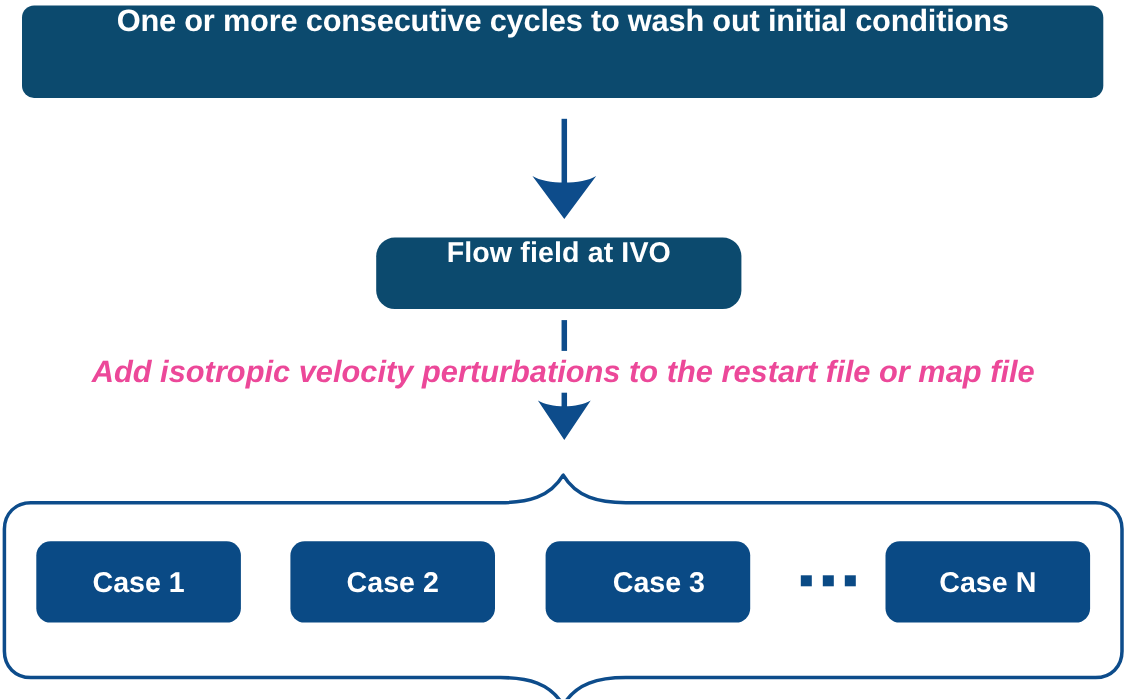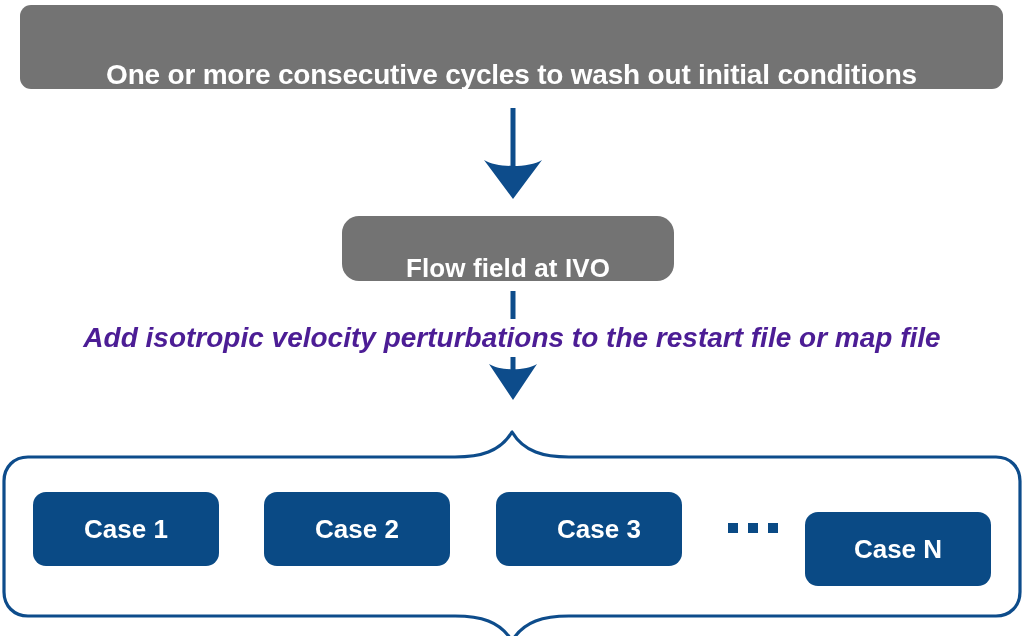--- a/index.html
+++ b/index.html
@@ -15,23 +15,23 @@
     position: relative;
     width: 1024px;
     height: 636px;
     background: #ffffff;
     overflow: hidden;
   }
 
   
   .blue-box {
     position: absolute;
-    background: #737373;
+    background: #0c4a6e;
     display: flex;
-    align-items: flex-end;
+    align-items: flex-start;
     justify-content: center;
     box-sizing: border-box;
   }
   .blue-box .box-label {
     color: #ffffff;
     text-align: center;
     white-space: nowrap;
     line-height: 1;
   }
 
@@ -77,21 +77,21 @@
   .case-box .box-label {
     color: #ffffff;
     font-size: 26px;
     font-weight: bold;
     white-space: nowrap;
     line-height: 1;
   }
   #case-box-0 { left: 33px;  }
   #case-box-1 { left: 264px; }
   #case-box-2 { left: 496px; padding-left: 20px; }
-  #case-box-3 { left: 805px; margin-top: 20px; }
+  #case-box-3 { left: 805px; }
 
   
   #case-ellipsis {
     position: absolute;
     left: 728px;
     top: 521px;
     width: 50px;
     height: 14px;
     display: flex;
     align-items: center;
@@ -104,21 +104,21 @@
     background: #0a4a85;
   }
 
   
   #annotation-perturbations {
     position: absolute;
     left: 0px;
     top: 322px;
     width: 1024px;
     text-align: center;
-    color: #4c1d95;
+    color: #ec4899;
     font-size: 28px;
     font-weight: bold;
     font-style: italic;
     white-space: nowrap;
     line-height: 1.15;
     background: #ffffff;
     z-index: 3;
   }
 
   

